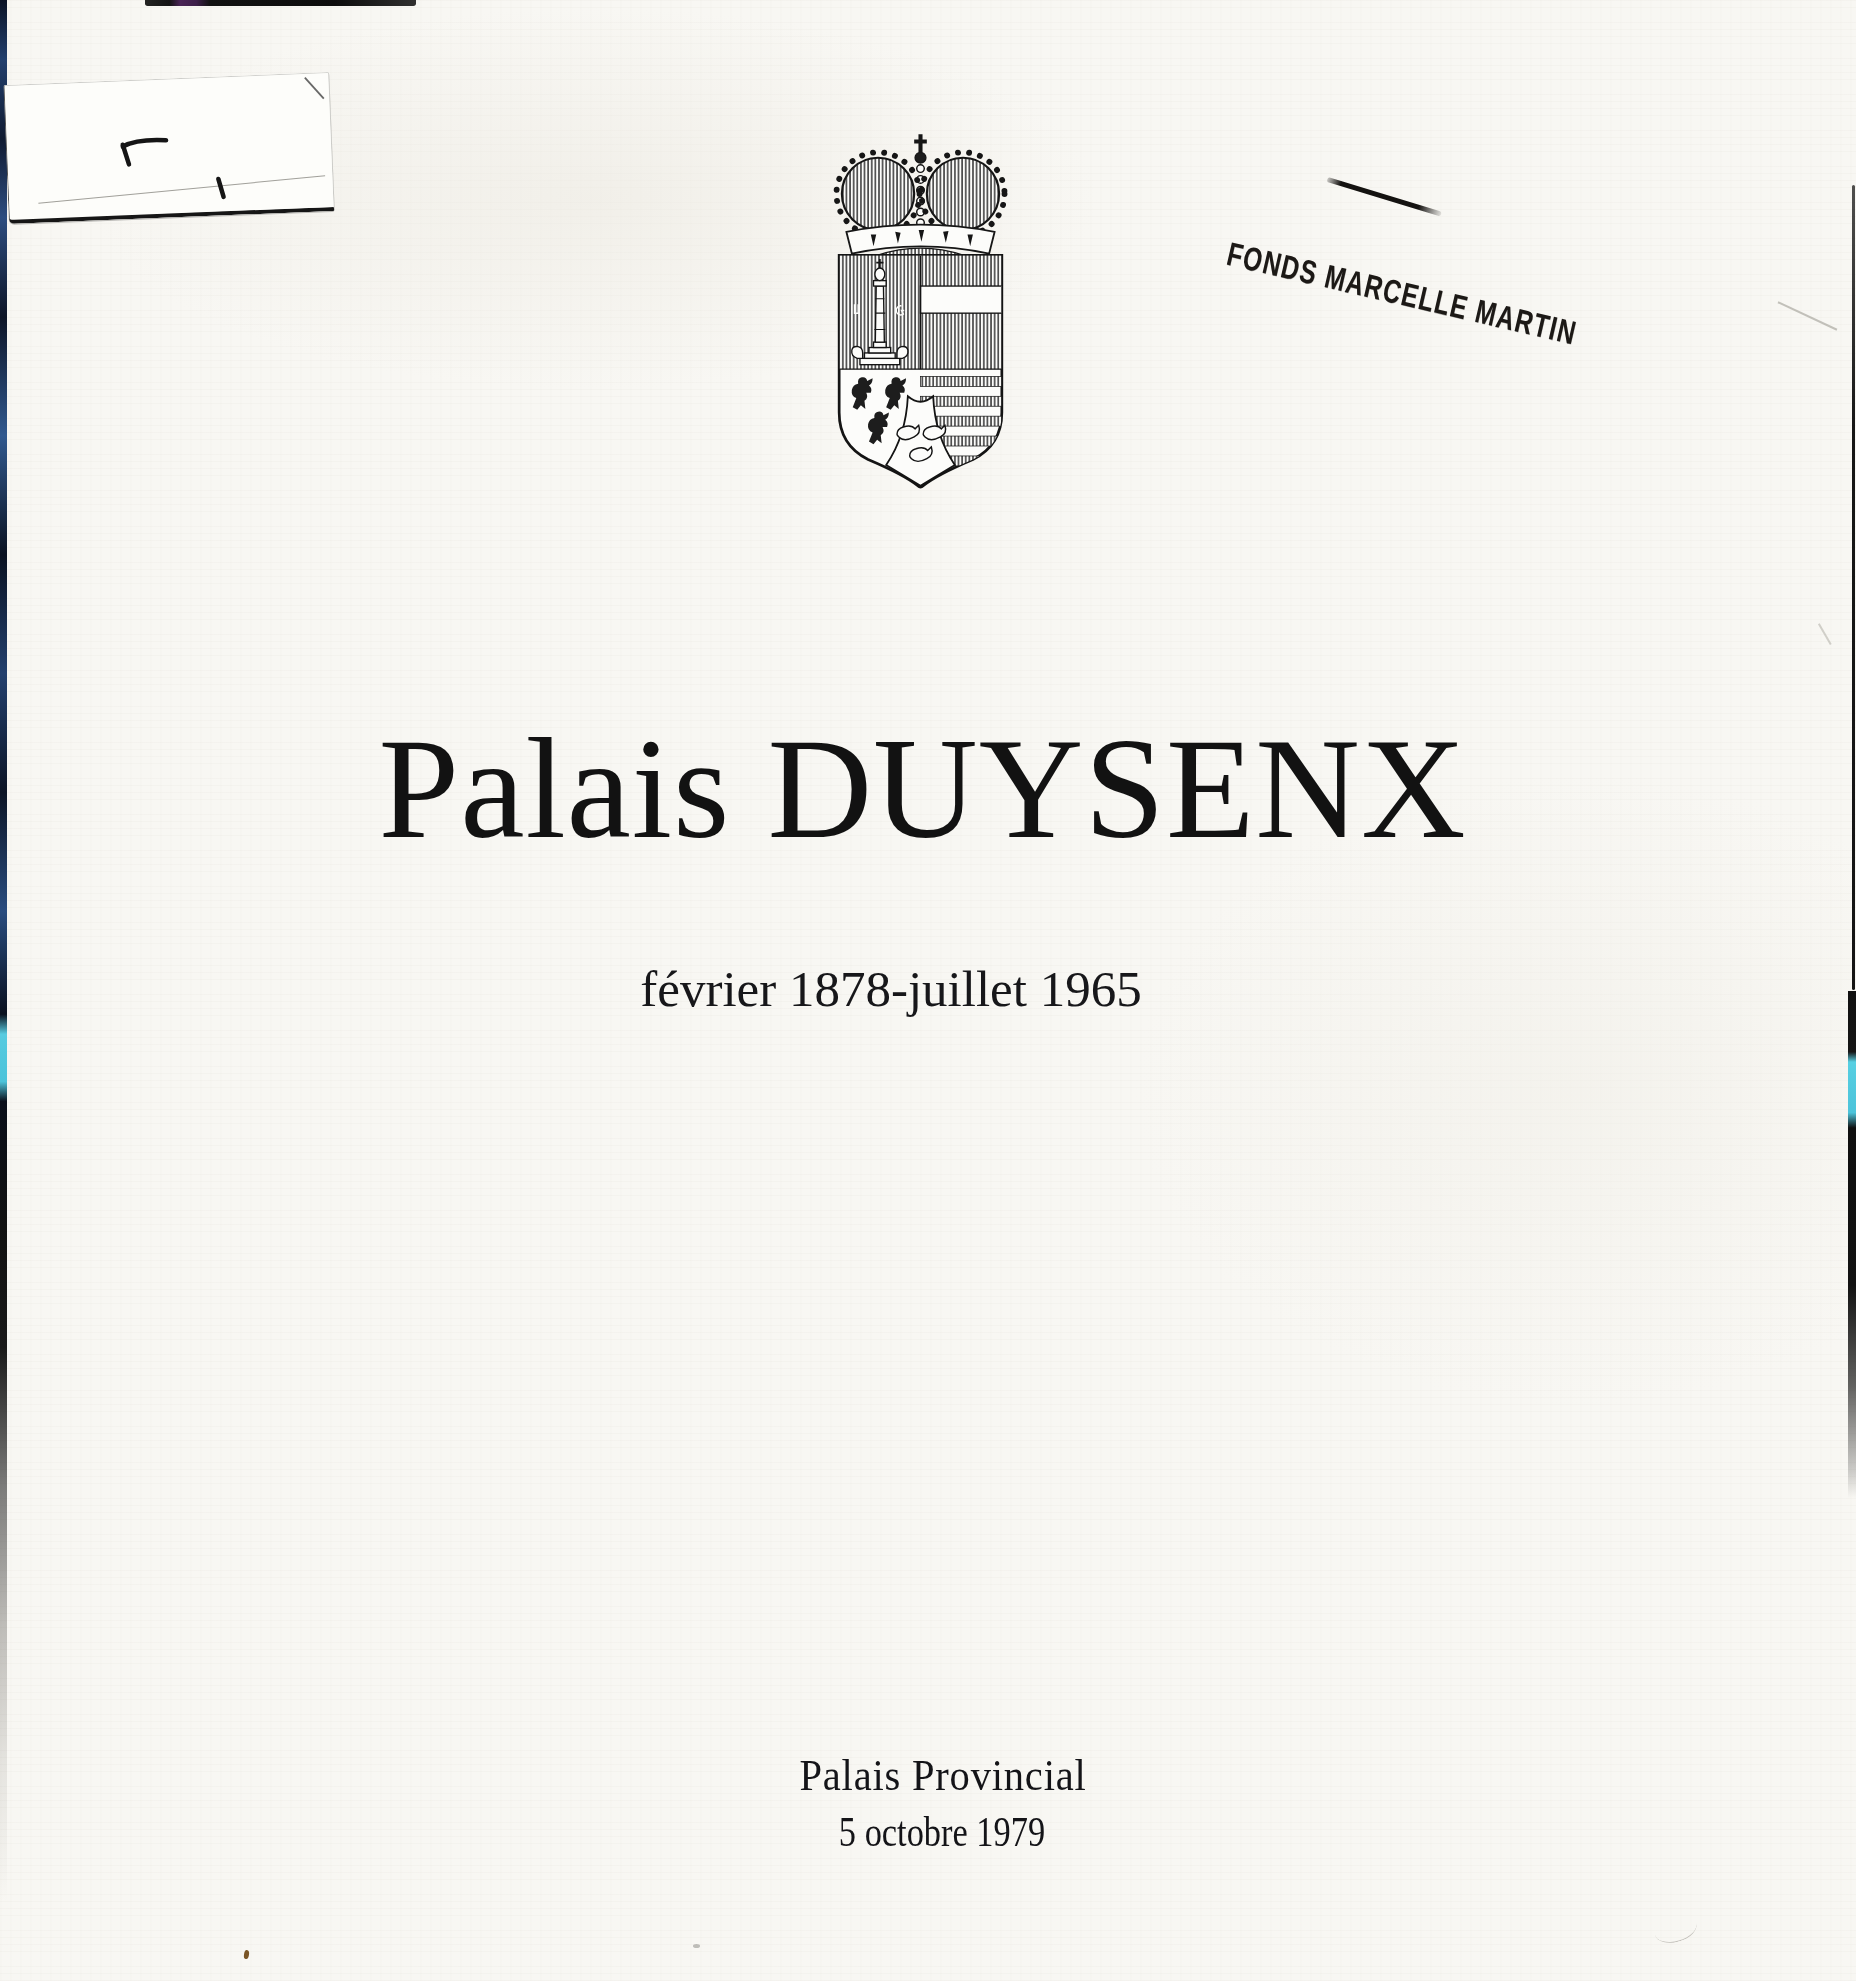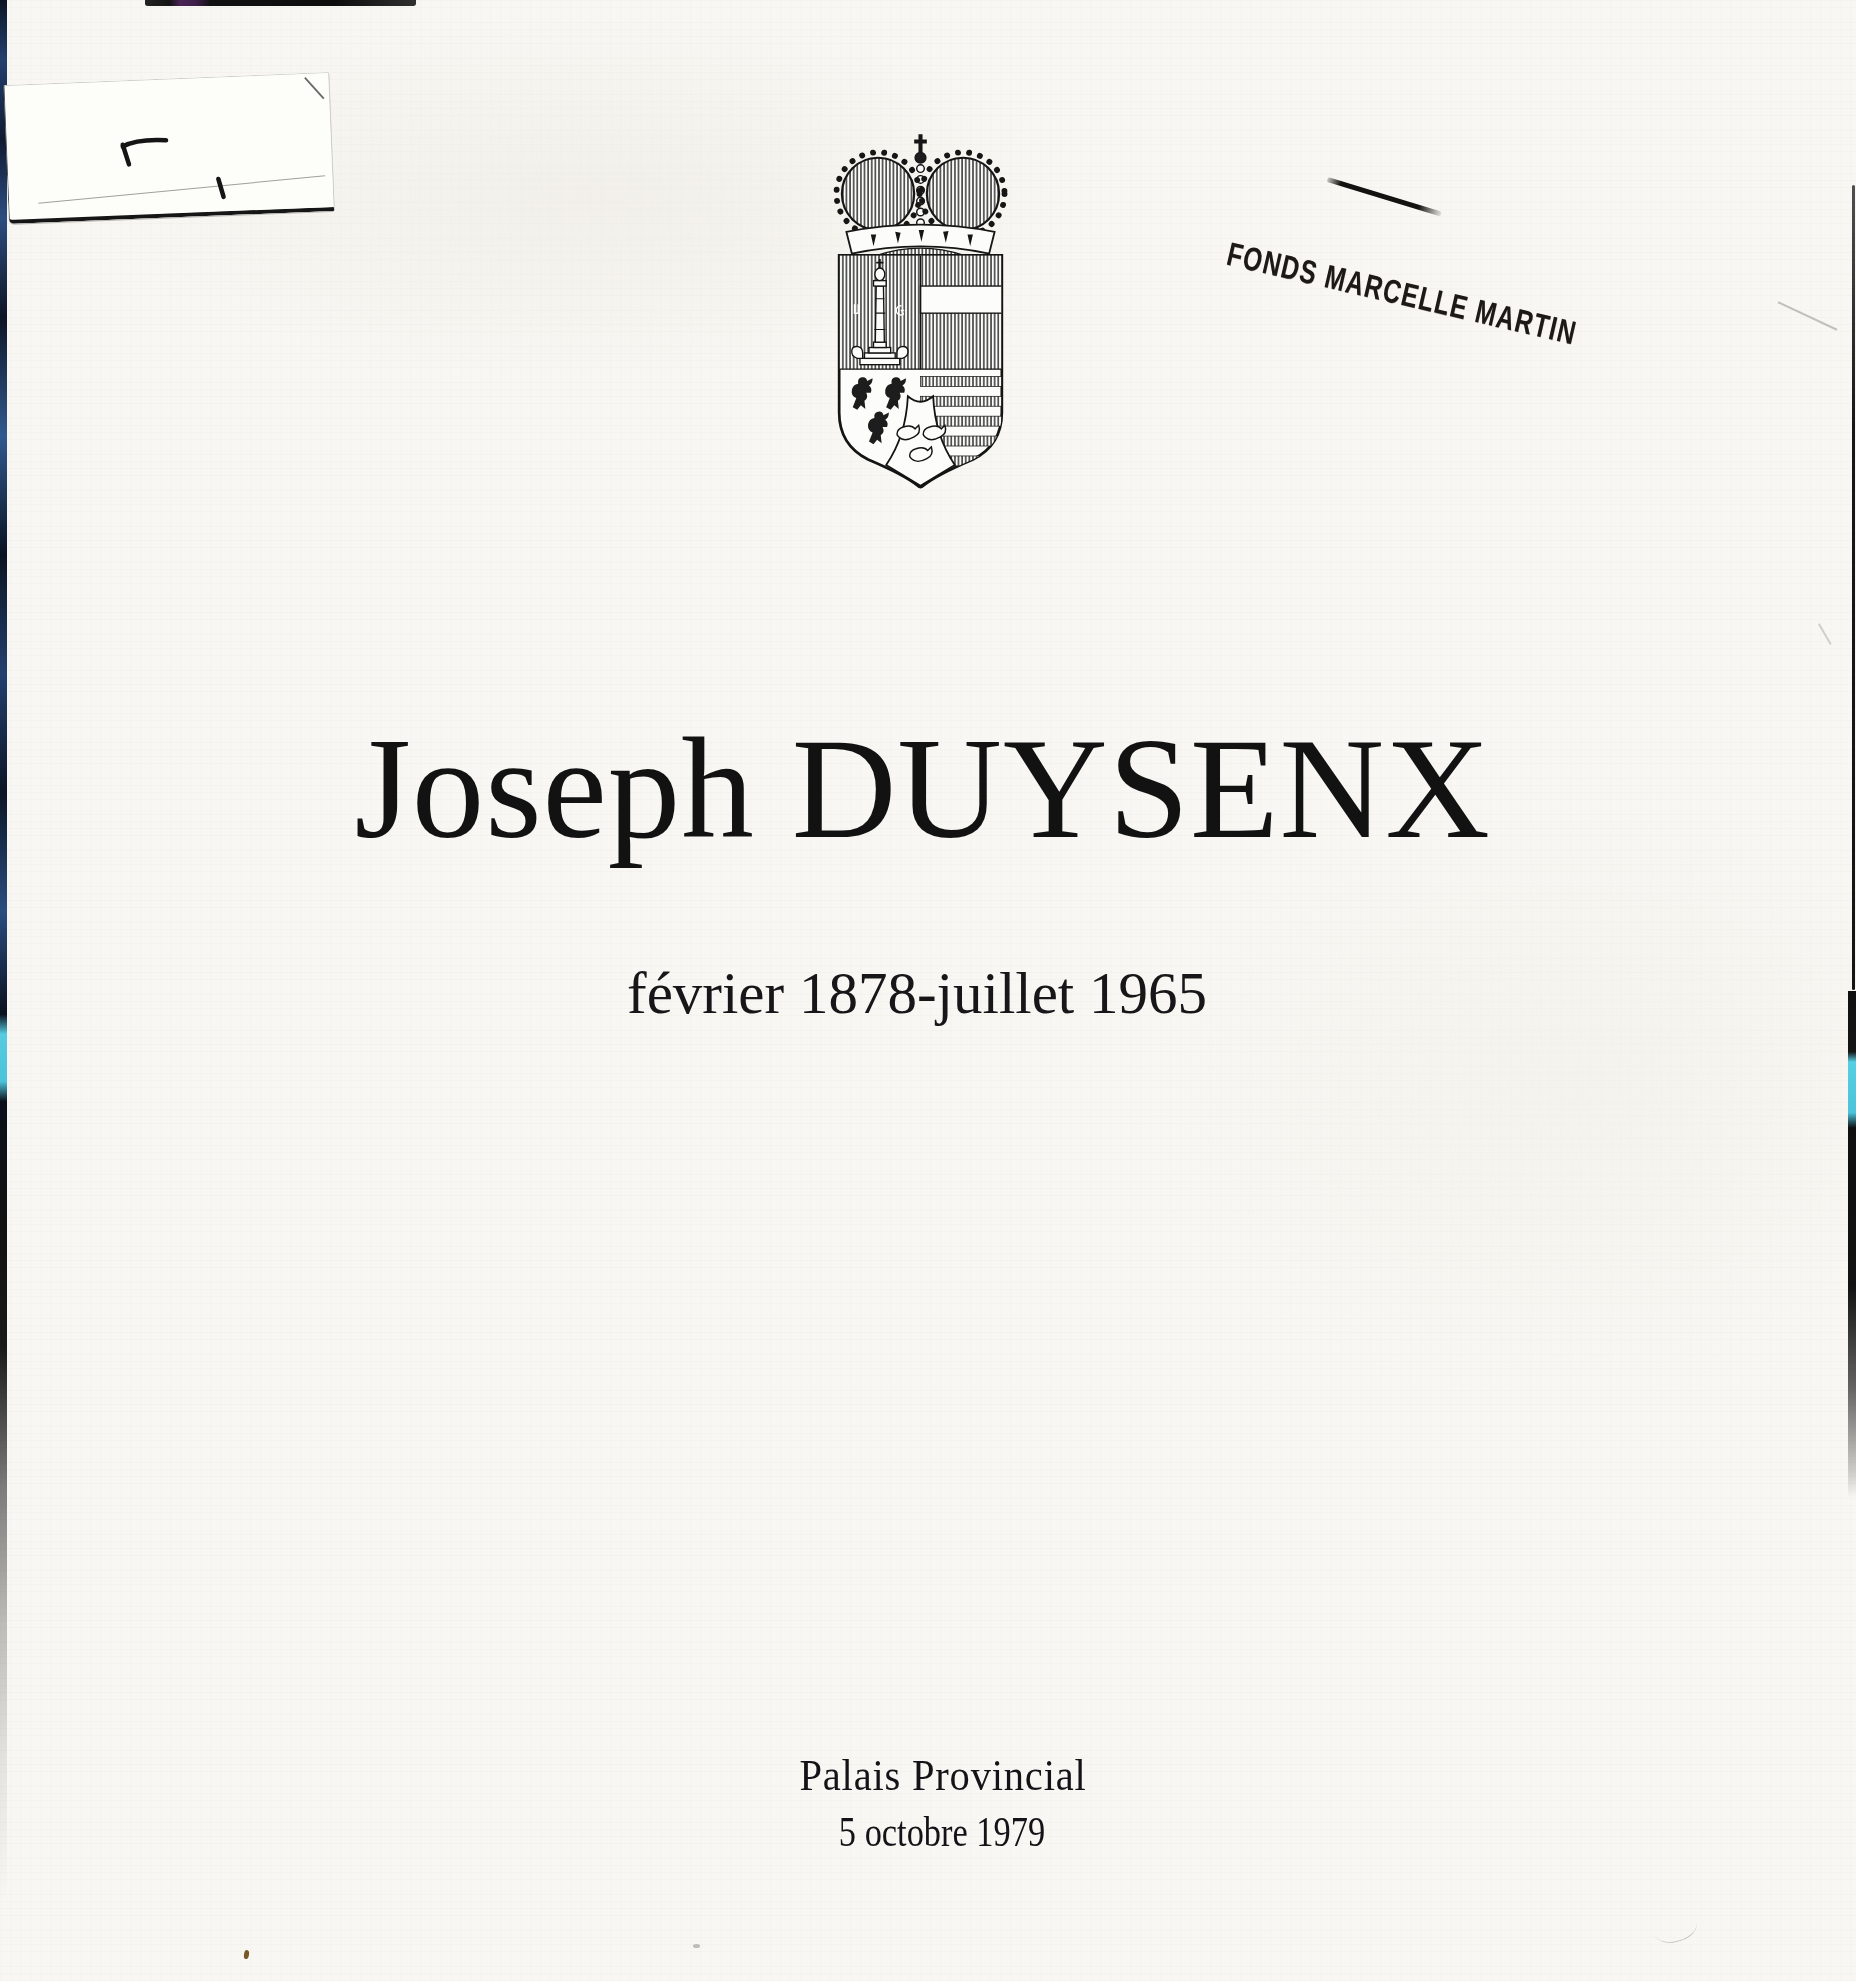--- a/index.html
+++ b/index.html
@@ -86,21 +86,21 @@
   
   .emblem{position:absolute;left:830px;top:127px;width:181px;height:366px;z-index:2;}
   .title{
     position:absolute;top:716px;left:calc(50% - 5.4px);transform:translateX(-50%);
     z-index:2;white-space:nowrap;line-height:1;
     font-size:145px;letter-spacing:0.9px;color:#121212;
   }
   .subtitle{
     position:absolute;top:964px;left:calc(50% - 37px);transform:translateX(-50%);
     z-index:2;white-space:nowrap;line-height:1;
-    font-size:59px;letter-spacing:0px;color:#17171a;margin-left:26px;
+    font-size:51px;letter-spacing:0px;color:#17171a;
   }
   .venue{
     position:absolute;top:1753px;left:calc(50% + 14.5px);
     transform:translateX(-50%) scaleX(0.9);
     z-index:2;white-space:nowrap;line-height:1;
     font-size:45px;letter-spacing:0.9px;color:#141418;
   }
   .event-date{
     position:absolute;top:1810px;left:calc(50% + 13.6px);
     transform:translateX(-50%) scaleX(0.8);
@@ -200,17 +200,17 @@
     <path d="M51,176 h8 l1,62 h-10 z"></path>
     <path d="M50,190 h10 M50,206 h11 M49,224 h12" fill="none" stroke-width="1.2"></path>
     <rect x="48" y="170" width="14" height="6"></rect>
     <ellipse cx="55" cy="163" rx="5.5" ry="7"></ellipse>
     <path d="M55,146 v10 M51,150 h8" fill="none" stroke-width="2"></path>
     <path d="M27,196 v10 h6 M31,196 v10" fill="none" stroke="#fcfcfa" stroke-width="1.6"></path>
     <path d="M79,198 a5,5 0 1 0 2,9 l-2,-4 h3" fill="none" stroke="#fcfcfa" stroke-width="1.6"></path>
   </g>
 </svg>
 
-<div class="title">Joseph DUYSENX</div>
+<div class="title">Palais DUYSENX</div>
 <div class="subtitle">février 1878-juillet 1965</div>
 <div class="venue">Palais Provincial</div>
 <div class="event-date">5 octobre 1979</div>
 
 
 </body></html>

